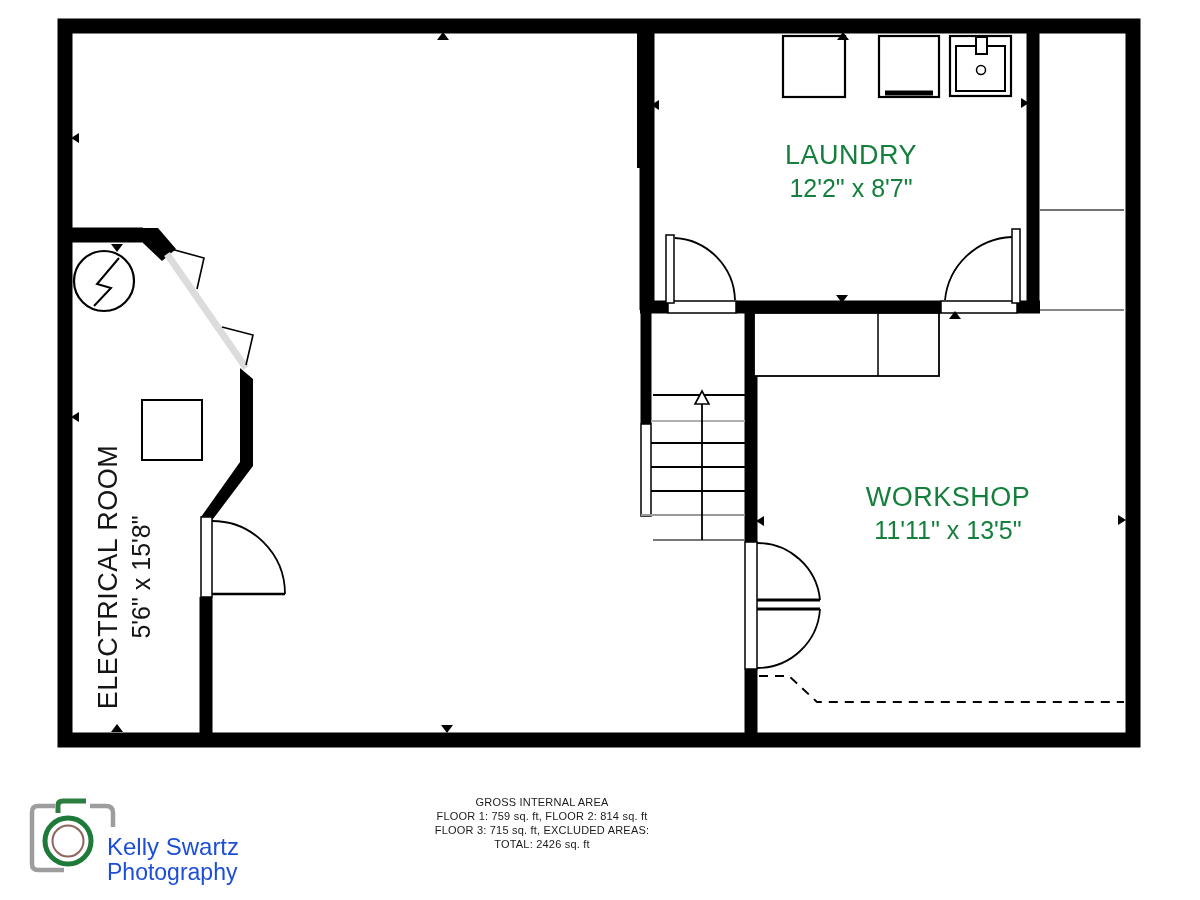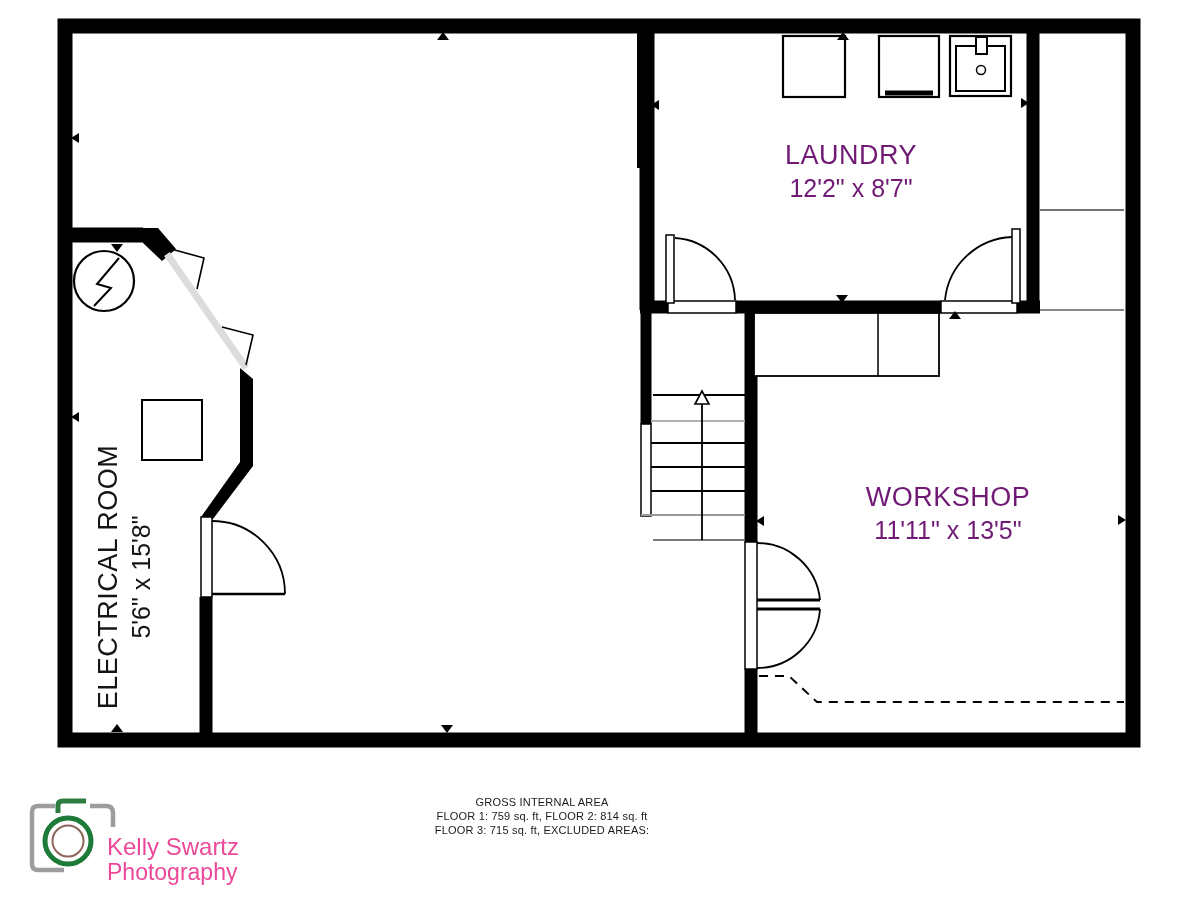--- a/index.html
+++ b/index.html
@@ -1,26 +1,26 @@
 <!DOCTYPE html>
 <html><head>
 <meta charset="utf-8">
 <style>
   html,body{margin:0;padding:0;background:#ffffff;}
   .page{position:relative;width:1200px;height:900px;background:#ffffff;overflow:hidden;
         font-family:"Liberation Sans", sans-serif;color:#1c1c1c;}
   svg{position:absolute;left:0;top:0;}
-  .room-label{position:absolute;text-align:center;transform:translateX(-50%);white-space:nowrap;color:#701a75;}
+  .room-label{position:absolute;text-align:center;transform:translateX(-50%);white-space:nowrap;color:#15803d;}
   .room-name{font-size:27px;letter-spacing:0.5px;}
   .room-dim{font-size:25px;margin-top:3px;}
   .room-label-rotated{position:absolute;text-align:center;transform:translate(-50%,-50%) rotate(-90deg);
         white-space:nowrap;color:#151515;}
   .footer-block{position:absolute;left:0;top:795px;width:1084px;text-align:center;
         font-size:11px;line-height:14px;color:#1a1a1a;letter-spacing:0.2px;}
-  .logo-text{position:absolute;color:#ec4899;line-height:1.0;}
+  .logo-text{position:absolute;color:#1d4ed8;line-height:1.0;}
   .logo-line1{font-size:24px;}
   .logo-line2{font-size:23px;margin-top:2px;}
 </style>
 </head>
 <body>
 
 <div class="page">
 
   <svg width="1200" height="900" viewBox="0 0 1200 900">
 
@@ -173,20 +173,21 @@
 
   <div class="room-label-rotated" style="left:124px;top:577px;">
     <div class="room-name">ELECTRICAL ROOM</div>
     <div class="room-dim">5'6" x 15'8"</div>
   </div>
 
   <div class="footer-block">
     <div>GROSS INTERNAL AREA</div>
     <div>FLOOR 1: 759 sq. ft, FLOOR 2: 814 sq. ft</div>
     <div>FLOOR 3: 715 sq. ft, EXCLUDED AREAS:</div>
+    <div>TOTAL: 2426 sq. ft</div>
   </div>
 
   <div class="logo-text" style="left:107px;top:835px;">
     <div class="logo-line1">Kelly Swartz</div>
     <div class="logo-line2">Photography</div>
   </div>
 
 </div>
 
 </body></html>

